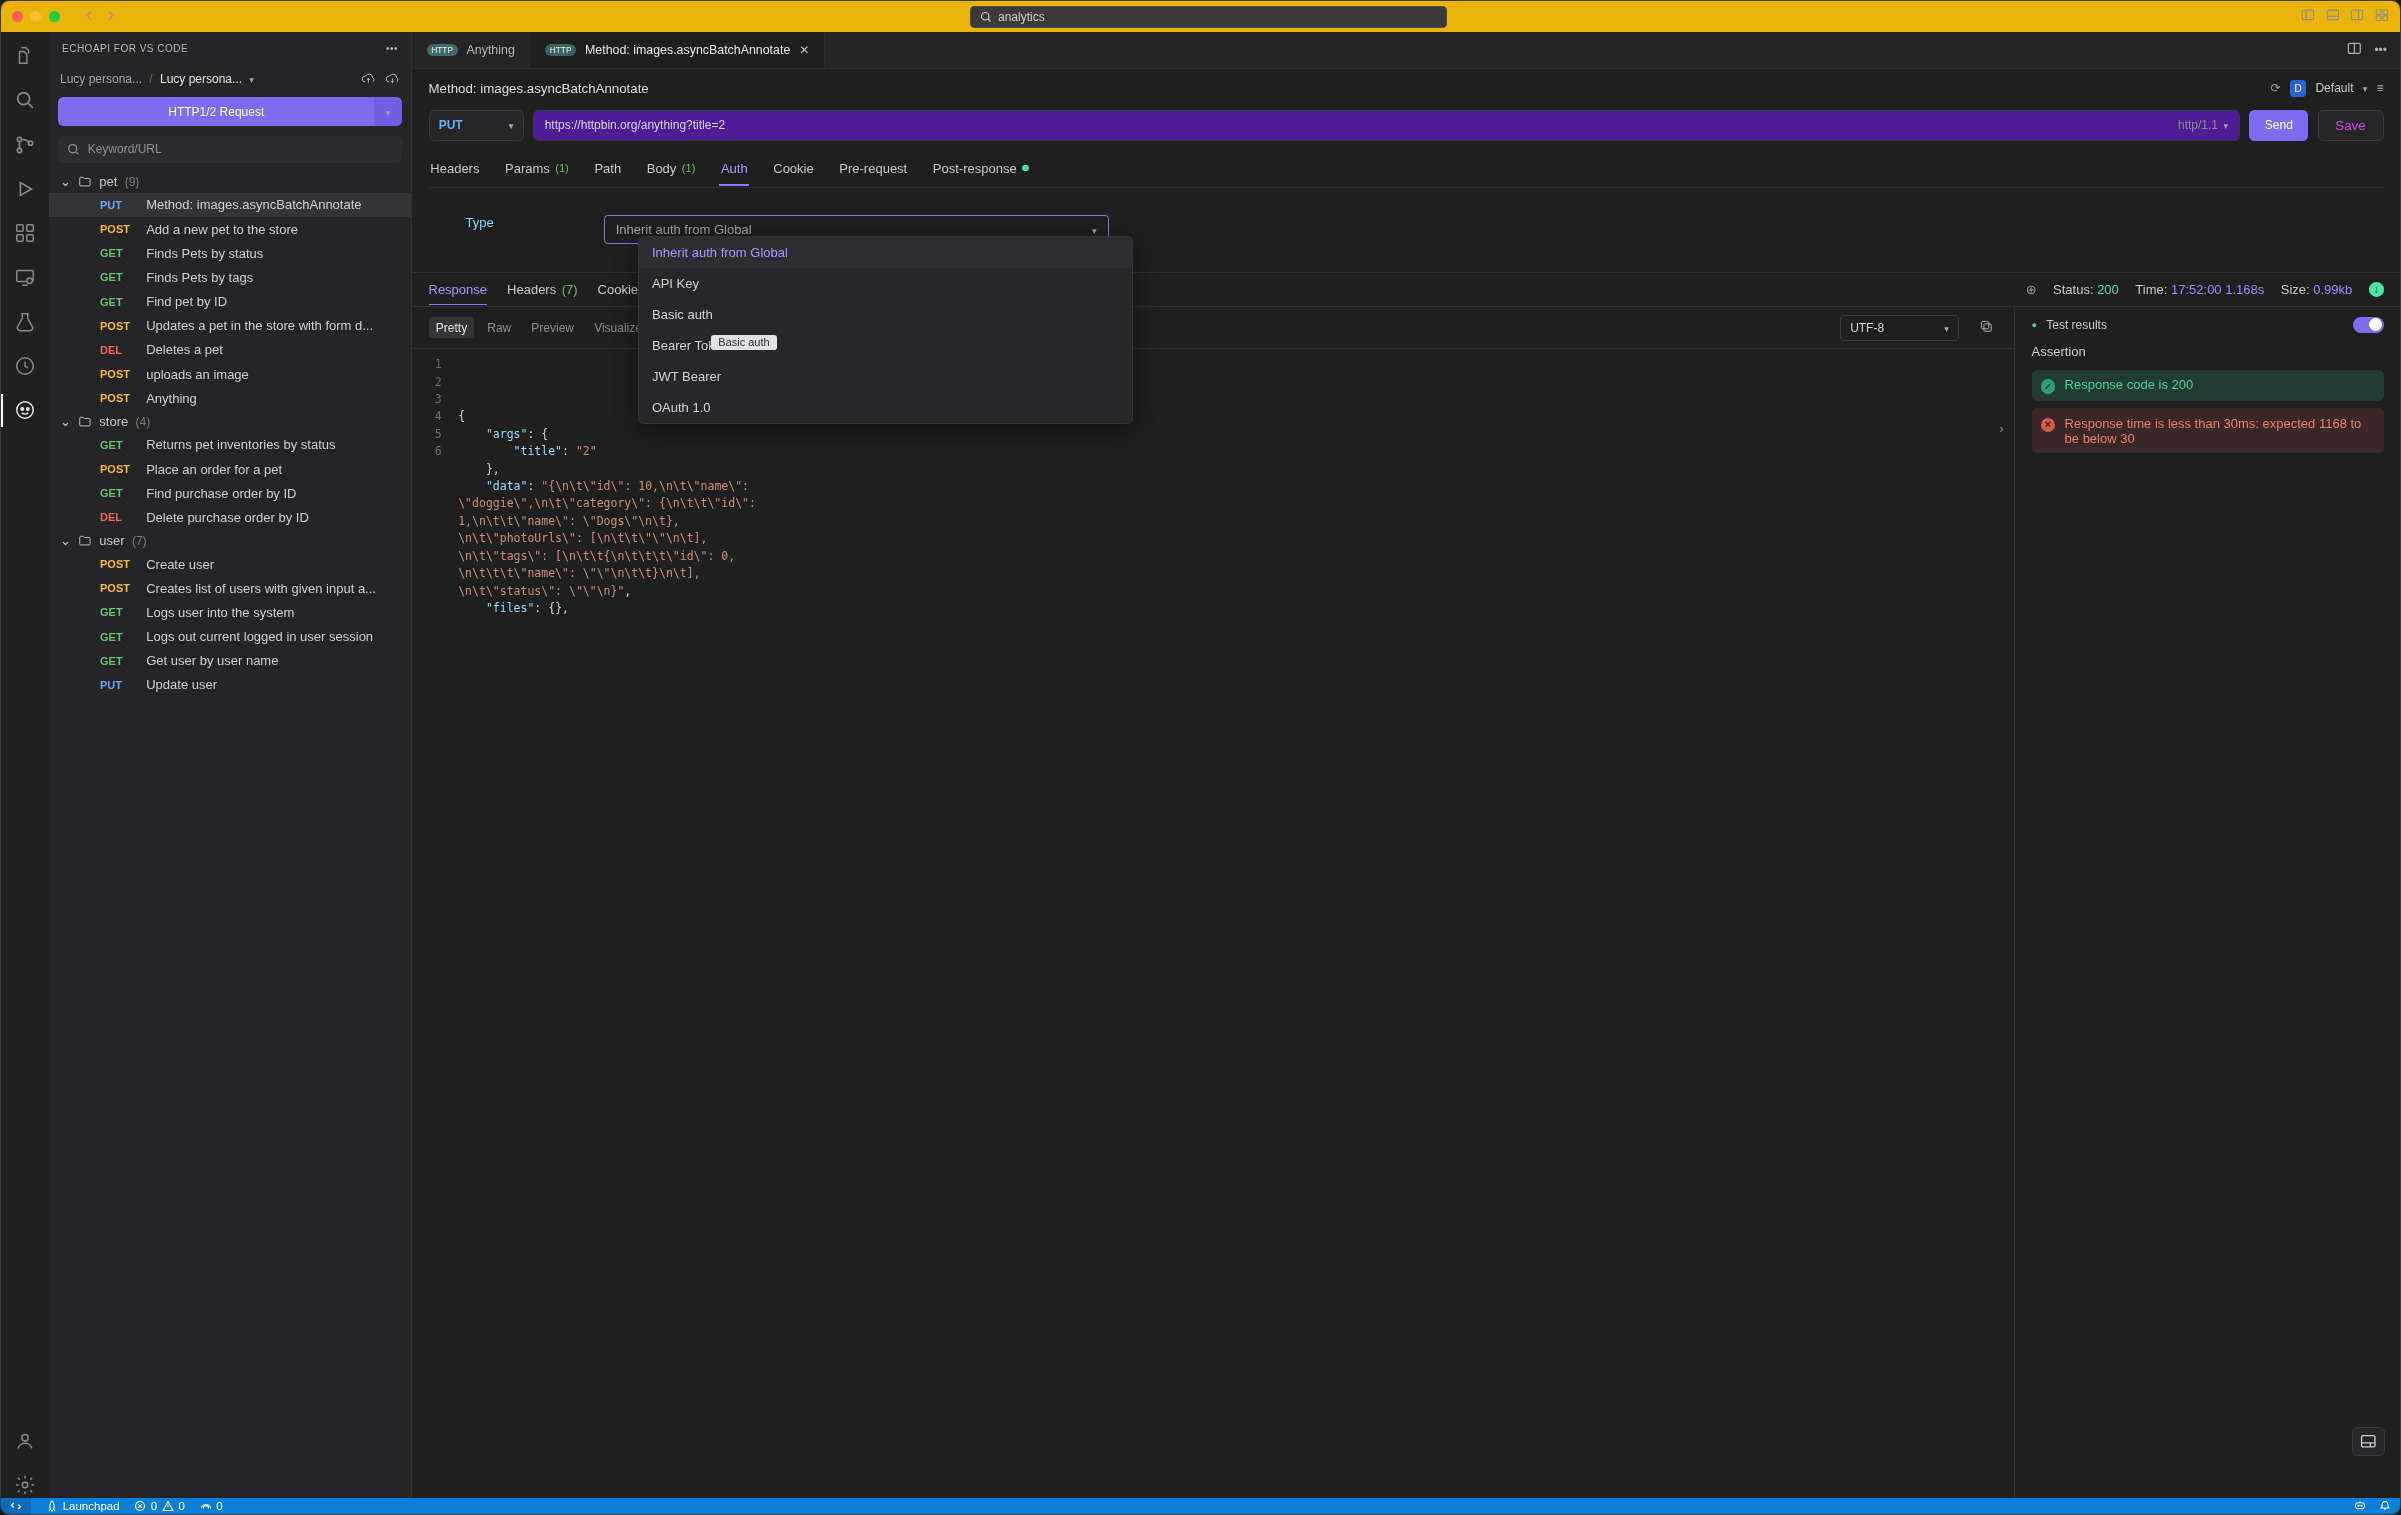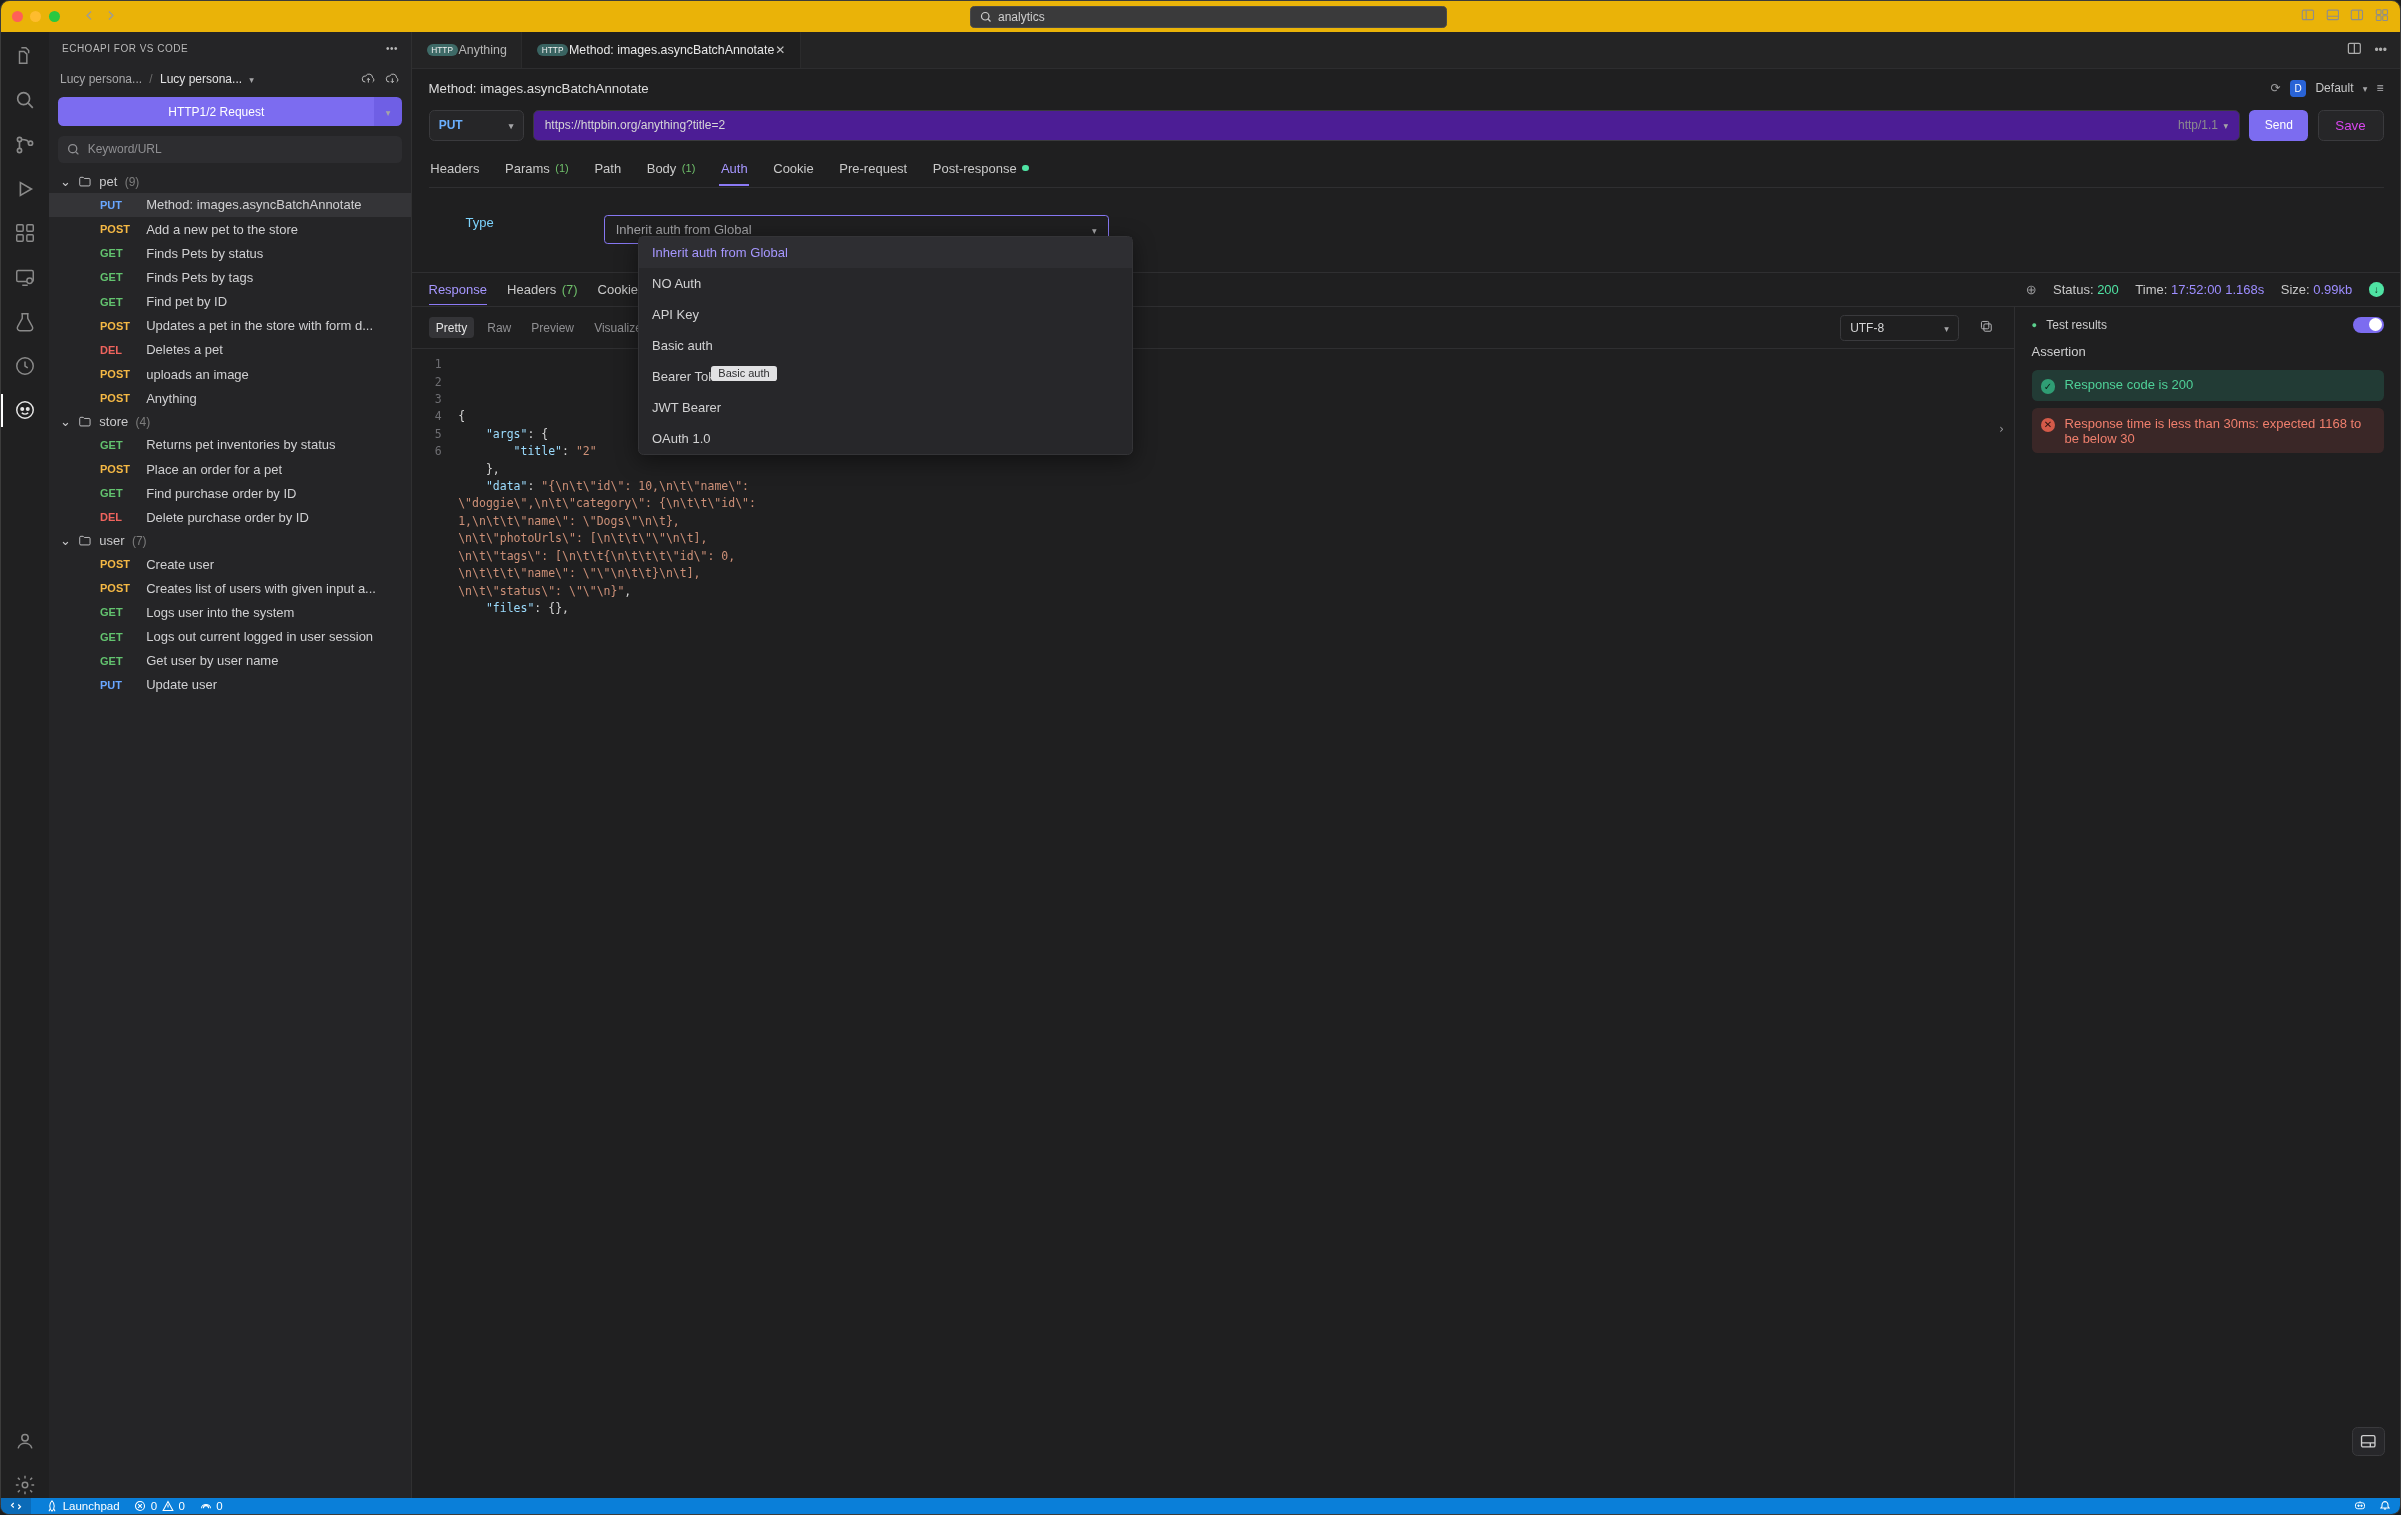--- a/index.html
+++ b/index.html
@@ -197,21 +197,21 @@
 .ed-tabs {
   height: 37px;
   display: flex;
   align-items: stretch;
   background: #242425;
   border-bottom: 0.9px solid #2d2d2f;
 }
 .ed-tab {
   display: flex;
   align-items: center;
-  gap: 1px;
+  gap: 9px;
   padding: 0 14.7px;
   color: #b7b7b7;
   font-size: 12.4px;
   border-right: 0.9px solid #2b2b2c;
 }
 .ed-tab.active {
   background: #1f1f20;
   color: #e8e8e8;
 }
 .ed-tab .badge-http {
@@ -840,21 +840,20 @@
         <div class="auth-body">
           <div class="auth-label">Type</div>
           <div class="auth-select">
             <span>Inherit auth from Global</span>
             <span class="chev-d"></span>
           </div>
         </div>
 
         <div class="auth-dropdown" id="auth-dd">
             <div class="opt highlight">Inherit auth from Global</div>
-            <div class="opt">NO Auth</div>
             <div class="opt">API Key</div>
             <div class="opt">Basic auth</div>
             <div class="opt">Bearer Token<span class="tooltip">Basic auth</span></div>
             <div class="opt">JWT Bearer</div>
             <div class="opt">OAuth 1.0</div>
           </div>
       </div>
 
       <div class="response-area">
         <div class="resp-header" id="resp-header">

